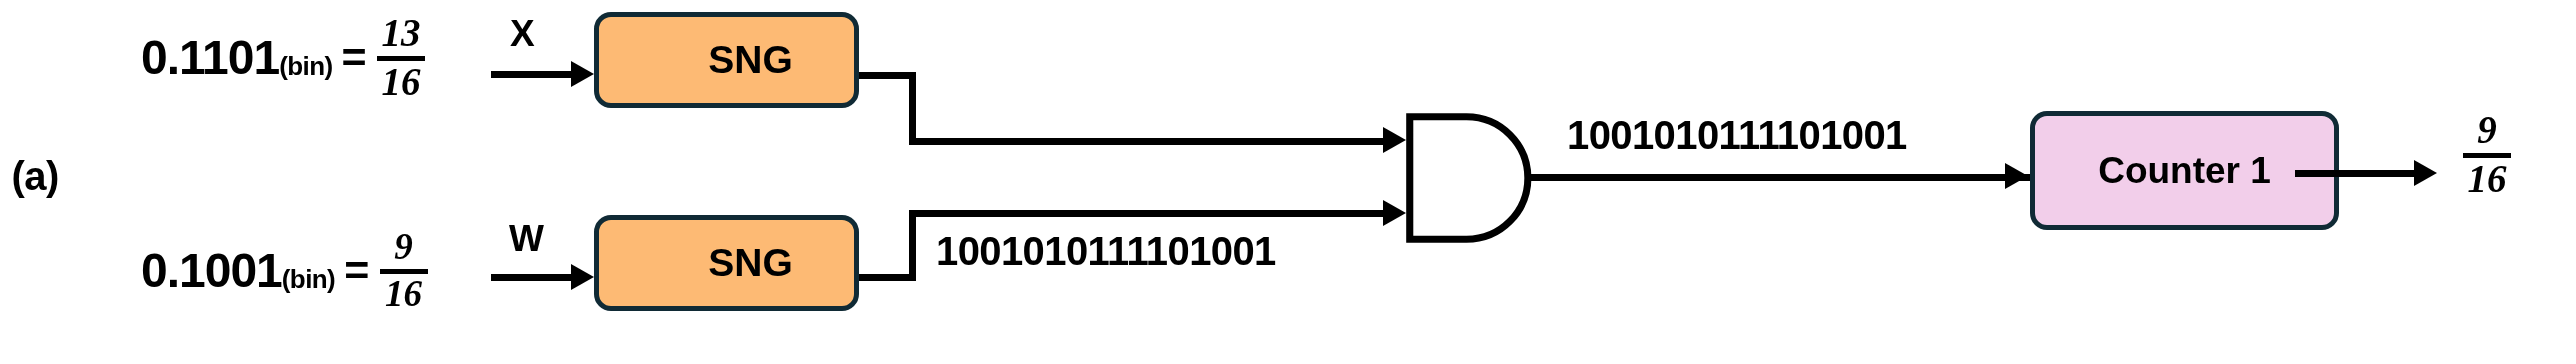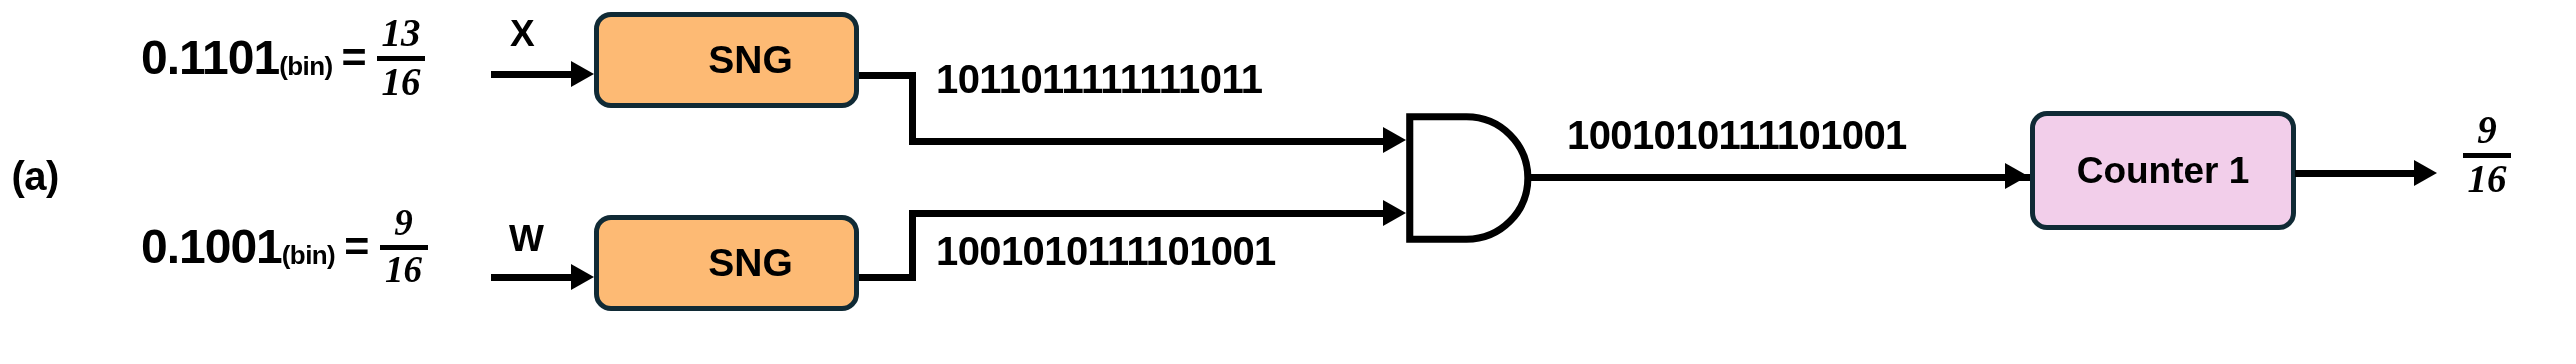--- a/index.html
+++ b/index.html
@@ -105,23 +105,22 @@
 
   <div class="abs block sng" style="left:594px;top:11.6px;width:265px;height:96px;">
     <span>SNG</span>
   </div>
 
   <div class="abs wire h" style="left:859px;top:72px;width:57px;"></div>
   <div class="abs wire v" style="left:909px;top:72px;height:72px;"></div>
   <div class="abs wire h" style="left:909px;top:138px;width:478px;"></div>
   <div class="abs arrowhead" style="left:1383px;top:127px;"></div>
 
-  <div class="abs bitstream" style="left:936px;top:57px;">1011011111111011</div>
 
-  <div class="abs expr" style="left:141px;top:205px;">
+  <div class="abs expr" style="left:141px;top:229px;">
     <span class="binval">0.1001</span>
     <span class="sub">(bin)</span>
     <span class="eq">=</span>
     <span class="frac small">
       <span class="num">9</span>
       <span class="bar"></span>
       <span class="den">16</span>
     </span>
   </div>
 
@@ -144,21 +143,21 @@
     <svg width="142" height="136" viewBox="0 0 220 210" xmlns="http://www.w3.org/2000/svg">
       <path d="M 12 10 L 100 10 A 95 95 0 0 1 100 200 L 12 200 Z" fill="#ffffff" stroke="#000000" stroke-width="11" stroke-linejoin="miter"></path>
     </svg>
   </div>
 
   <div class="abs wire h" style="left:1528px;top:174px;width:510px;"></div>
   <div class="abs arrowhead" style="left:2005px;top:163px;"></div>
 
   <div class="abs bitstream" style="left:1567px;top:113px;">1001010111101001</div>
 
-  <div class="abs block counter" style="left:2030px;top:111px;width:266px;height:119px;">
+  <div class="abs block counter" style="left:2030px;top:111px;width:309px;height:119px;">
     <span>Counter 1</span>
   </div>
 
   <div class="abs wire h" style="left:2295px;top:170px;width:123px;"></div>
   <div class="abs arrowhead" style="left:2414px;top:160px;"></div>
 
   <div class="abs" style="left:2463px;top:111px;">
     <span class="frac">
       <span class="num">9</span>
       <span class="bar"></span>

